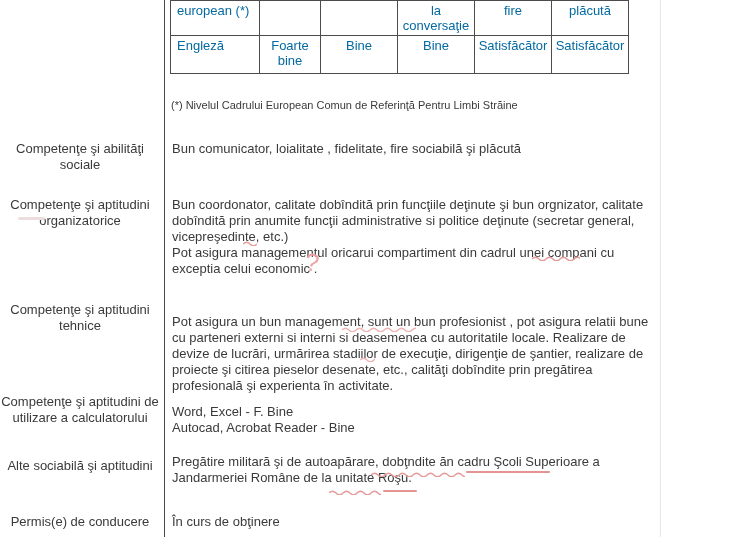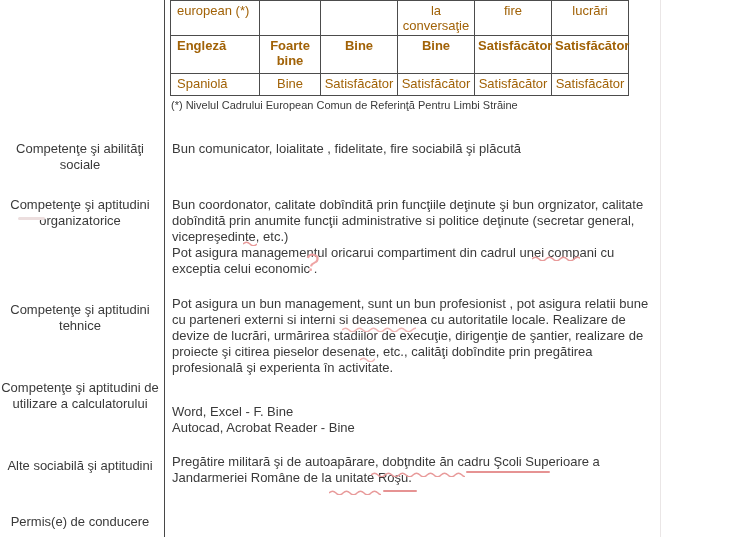--- a/index.html
+++ b/index.html
@@ -6,29 +6,29 @@
   .canvas{
     position:relative;width:737px;height:537px;overflow:hidden;background:#fff;
     font-family:"Liberation Sans",sans-serif;font-size:13px;color:#3a3a3a;
   }
   .vdivider{position:absolute;top:0;bottom:0;width:1px;background:#474747;}
   .page-edge{position:absolute;top:0;bottom:0;width:1px;background:#eae6e6;}
 
   
   table.lang{
     position:absolute;left:170px;top:0;border-collapse:collapse;table-layout:fixed;
-    width:458px;color:#a16207;border-radius:32px;
+    width:458px;color:#0369a1;border-radius:32px;
   }
   table.lang td{
     border:1px solid #4c4c4c;vertical-align:top;padding:2px 3px;
     text-align:center;white-space:pre;line-height:15px;font-size:13px;
   }
   table.lang td.first{text-align:left;padding-left:6px;}
   tr.r1 td{height:27px;}
-  tr.r2 td{height:33px;font-weight:bold;}
+  tr.r2 td{height:33px;}
   tr.r3 td{height:17px;}
 
   .footnote{position:absolute;left:171px;top:99px;font-size:11px;white-space:pre;}
 
   .sec-label{
     position:absolute;left:0;width:160px;text-align:center;
     white-space:pre;line-height:16px;
   }
   .sec-content{
     position:absolute;left:172px;white-space:pre;line-height:16px;
@@ -63,36 +63,28 @@
         <col style="width:77px">
     </colgroup>
     <tbody>
         <tr class="r1">
       <td class="first">european (*)</td>
       <td></td>
       <td></td>
       <td>la
 conversaţie</td>
       <td>fire</td>
-      <td>lucrări</td>
+      <td>plăcută</td>
     </tr>
     <tr class="r2">
       <td class="first">Engleză</td>
       <td>Foarte
 bine</td>
       <td>Bine</td>
       <td>Bine</td>
-      <td>Satisfăcător</td>
-      <td>Satisfăcător</td>
-    </tr>
-    <tr class="r3">
-      <td class="first">Spaniolă</td>
-      <td>Bine</td>
-      <td>Satisfăcător</td>
-      <td>Satisfăcător</td>
       <td>Satisfăcător</td>
       <td>Satisfăcător</td>
     </tr>
   </tbody>
     </table>
 
   <div class="footnote">(*) Nivelul Cadrului European Comun de Referinţă Pentru Limbi Străine</div>
 
   <div class="sec-label" style="top:141px">Competenţe şi abilităţi
 sociale</div>
@@ -101,36 +93,37 @@
   <div class="sec-label" style="top:197px">Competenţe şi aptitudini
 organizatorice</div>
   <div class="sec-content" style="top:197px">Bun coordonator, calitate dobîndită prin funcţiile deţinute şi bun orgnizator, calitate
 dobîndită prin anumite funcţii administrative si politice deţinute (secretar general,
 vicepreşedinte, etc.)
 Pot asigura managementul oricarui compartiment din cadrul unei compani cu
 exceptia celui economic .</div>
 
   <div class="sec-label" style="top:302px">Competenţe şi aptitudini
 tehnice</div>
-  <div class="sec-content" style="top:296px">Pot asigura un bun management, sunt un bun profesionist , pot asigura relatii bune
+  <div class="sec-content" style="top:314px">Pot asigura un bun management, sunt un bun profesionist , pot asigura relatii bune
 cu parteneri externi si interni si deasemenea cu autoritatile locale. Realizare de
 devize de lucrări, urmărirea stadiilor de execuţie, dirigenţie de şantier, realizare de
 proiecte şi citirea pieselor desenate, etc., calităţi dobîndite prin pregătirea
 profesională şi experienta în activitate.</div>
 
-  <div class="sec-label" style="top:380px">Competenţe şi aptitudini de
+  <div class="sec-label" style="top:394px">Competenţe şi aptitudini de
 utilizare a calculatorului</div>
   <div class="sec-content" style="top:404px">Word, Excel - F. Bine
 Autocad, Acrobat Reader - Bine</div>
 
   <div class="sec-label" style="top:458px">Alte sociabilă şi aptitudini</div>
   <div class="sec-content" style="top:454px">Pregătire militară şi de autoapărare, dobţndite ăn cadru Şcoli Superioare a
 Jandarmeriei Române de la unitate Roşu.</div>
 
   <div class="sec-label" style="top:514px">Permis(e) de conducere</div>
+  <div class="sec-content" style="top:514px">În curs de obţinere</div>
 
   <div class="smudge"></div>
 
   <svg class="squiggle pink" width="14" height="6" style="left:243px;top:240px">
       <path d="M0 4 Q 3.5 0.5, 7 4 T 14 4" fill="none" stroke="currentColor" stroke-width="1.4"></path>
     </svg>
   <svg class="squiggle pink" width="48" height="6" style="left:532px;top:255px">
       <path d="M0 4 Q 3.5 0.5, 7 4 T 14 4 T 21 4 T 28 4 T 35 4 T 42 4 T 49 4" fill="none" stroke="currentColor" stroke-width="1.4"></path>
     </svg>
   <span class="qmark">?</span>

